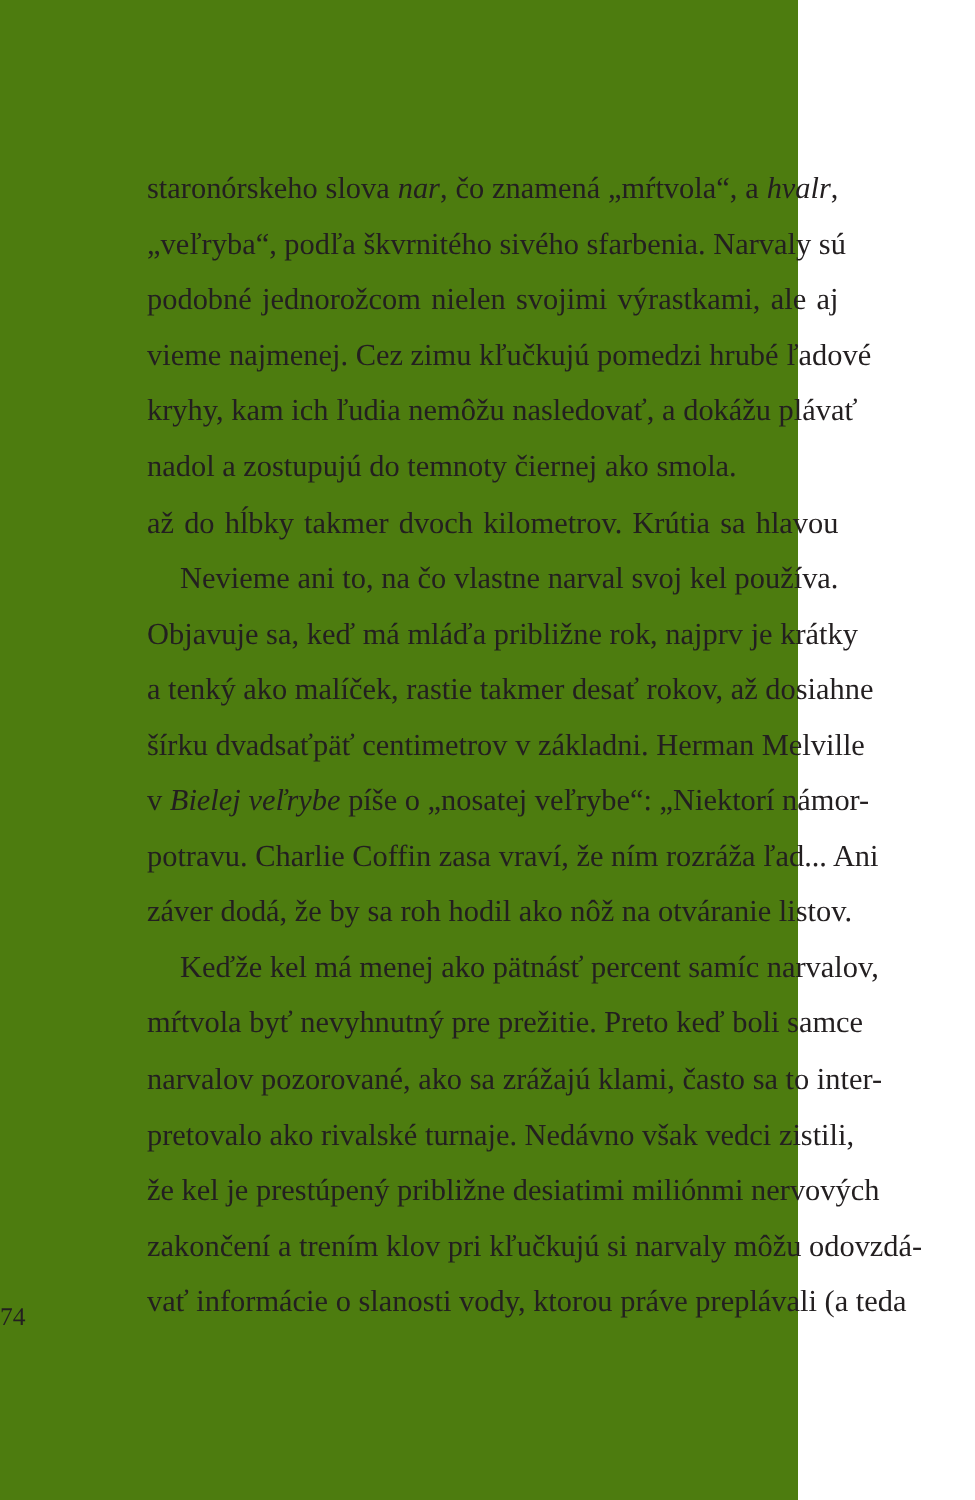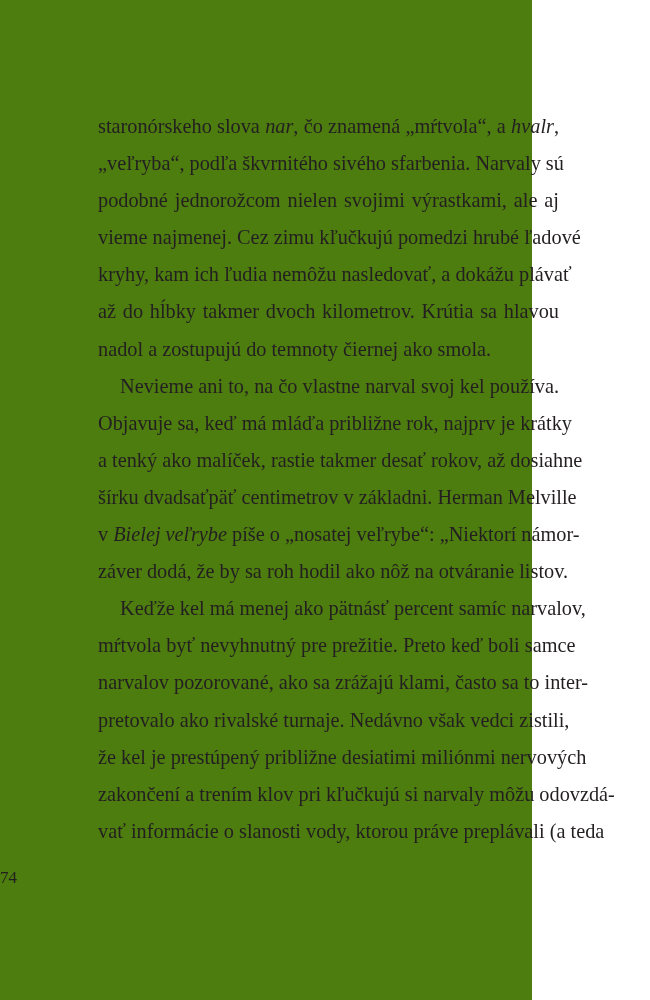--- a/index.html
+++ b/index.html
@@ -30,29 +30,30 @@
 <body>
 
 <div class="page">
   <div class="text-block" id="text-block">
       <div>
         <span class="line"><span>staronórskeho slova </span><i>nar</i><span>, čo znamená „mŕtvola“, a </span><i>hvalr</i><span>,</span></span>
         <span class="line"><span>„veľryba“, podľa škvrnitého sivého sfarbenia. Narvaly sú</span></span>
         <span class="line"><span>podobné jednorožcom nielen svojimi výrastkami, ale aj</span></span>
         <span class="line"><span>vieme najmenej. Cez zimu kľučkujú pomedzi hrubé ľadové</span></span>
         <span class="line"><span>kryhy, kam ich ľudia nemôžu nasledovať, a dokážu plávať</span></span>
+        <span class="line last"><span>nadol a zostupujú do temnoty čiernej ako smola.</span></span>
         <span class="line"><span>až do hĺbky takmer dvoch kilometrov. Krútia sa hlavou</span></span>
-        <span class="line last"><span>nadol a zostupujú do temnoty čiernej ako smola.</span></span>
       </div>
       <div>
         <span class="line indent"><span>Nevieme ani to, na čo vlastne narval svoj kel používa.</span></span>
         <span class="line"><span>Objavuje sa, keď má mláďa približne rok, najprv je krátky</span></span>
         <span class="line"><span>a tenký ako malíček, rastie takmer desať rokov, až dosiahne</span></span>
         <span class="line"><span>šírku dvadsaťpäť centimetrov v základni. Herman Melville</span></span>
         <span class="line"><span>v </span><i>Bielej veľrybe</i><span> píše o „nosatej veľrybe“: „Niektorí námor-</span></span>
+        <span class="line"><span>potravu. Charlie Coffin zasa vraví, že ním rozráža ľad... Ani</span></span>
         <span class="line last"><span>záver dodá, že by sa roh hodil ako nôž na otváranie listov.</span></span>
       </div>
       <div>
         <span class="line indent"><span>Keďže kel má menej ako pätnásť percent samíc narvalov,</span></span>
         <span class="line"><span>mŕtvola byť nevyhnutný pre prežitie. Preto keď boli samce</span></span>
         <span class="line"><span>narvalov pozorované, ako sa zrážajú klami, často sa to inter-</span></span>
         <span class="line"><span>pretovalo ako rivalské turnaje. Nedávno však vedci zistili,</span></span>
         <span class="line"><span>že kel je prestúpený približne desiatimi miliónmi nervových</span></span>
         <span class="line"><span>zakončení a trením klov pri kľučkujú si narvaly môžu odovzdá-</span></span>
         <span class="line"><span>vať informácie o slanosti vody, ktorou práve preplávali (a teda</span></span>

